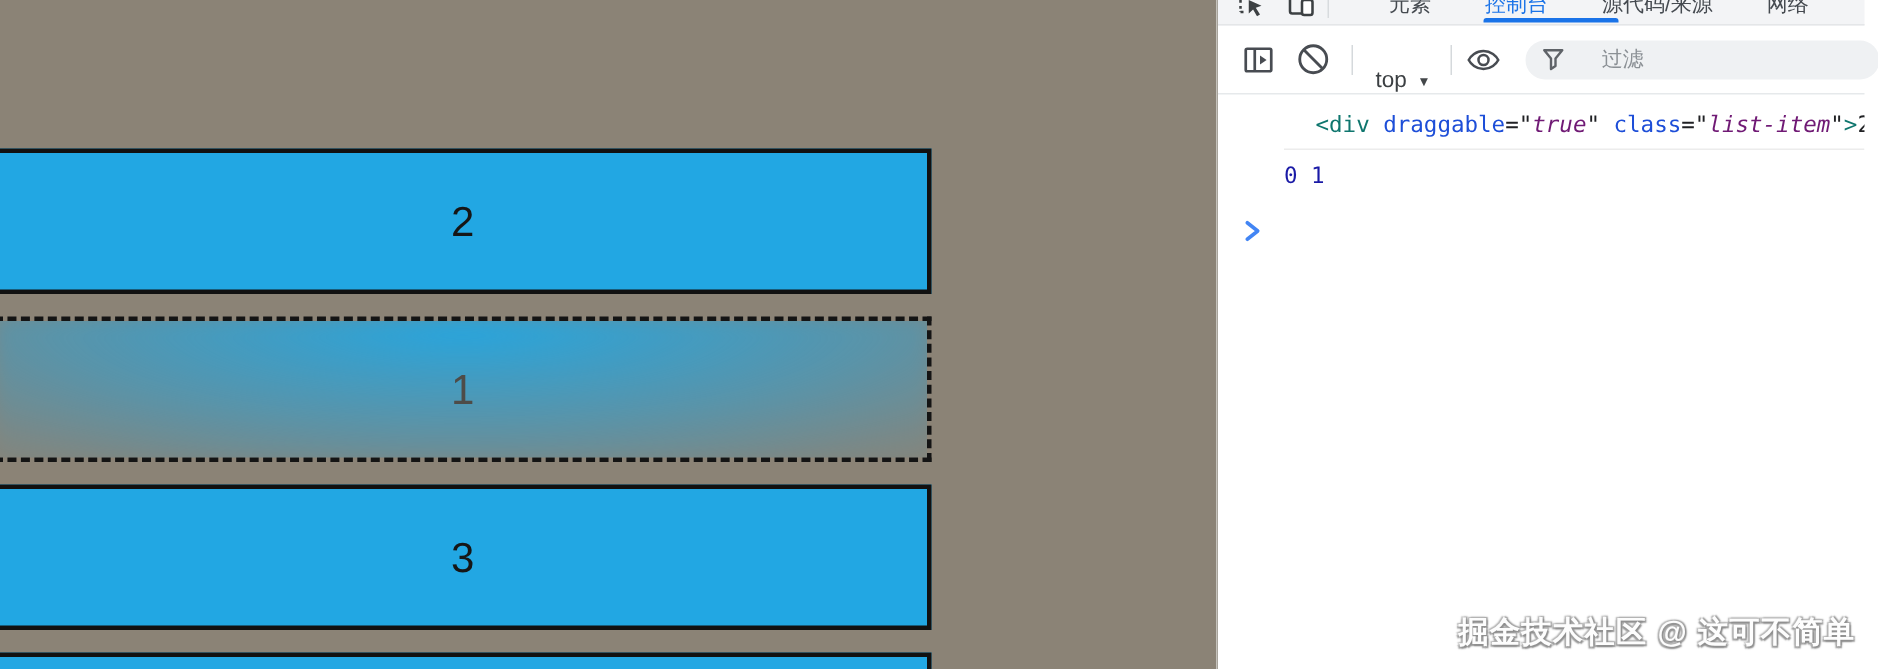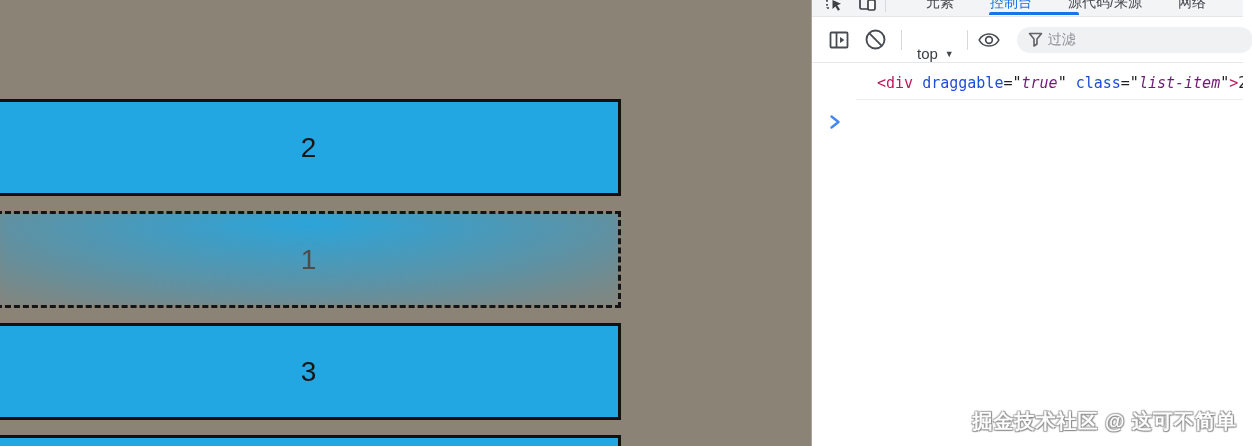--- a/index.html
+++ b/index.html
@@ -44,28 +44,28 @@
 
   .toolbar { height:46px; background:#fff; border-bottom:1px solid #e6e9eb;
     display:flex; align-items:center; }
   .toolbar .vsep { width:1px; height:20px; background:#d5d9dc; flex:none; }
   .icon-btn { width:26px; height:26px; display:flex; align-items:center; justify-content:center; flex:none; }
   .ctx { font-size:15px; color:#3c4043; display:flex; align-items:center; white-space:nowrap; flex:none;margin-top:28px; }
   .ctx .caret { font-size:9px; color:#44474a; margin-left:7px; }
   .filter-pill { height:26px; background:#eff1f3; border-radius:13px;
     display:flex; align-items:center; padding-left:10px;
     flex:1; margin-right:-10px; }
-  .filter-pill .ph { font-size:14px; color:#8b9095; margin-left:4px; white-space:nowrap; }
+  .filter-pill .ph { font-size:14px; color:#8b9095; margin-left:24px; white-space:nowrap; }
 
   .console { font-family:"DejaVu Sans Mono", monospace; font-size:15px;
     color:#202124; white-space:nowrap; overflow:hidden; }
   .msg-element { padding:11px 0 7px 65px; }
   .msg-sep { border-top:1px solid #ececec; margin-left:44px; }
   .msg-log { padding:8px 0 6px 44px; color:#1a1aa6; }
-  .tok-tag { color:#be185d; }
+  .tok-tag { color:#0f766e; }
   .tok-attr { color:#1d4ed8; }
   .tok-val { color:#701a75;font-style:italic; }
   .tok-plain { color:#202124; }
   .prompt { padding:14px 0 0 17px; }
 
   .watermark { position:absolute; right:6px; bottom:11px;
     font-size:20px; font-weight:bold; color:#fdfdfd; letter-spacing:1px;
     text-shadow:1px 1px 1px #8e8e8e, -1px -1px 1px #b5b5b5,
                 1px -1px 1px #9a9a9a, -1px 1px 1px #9a9a9a;
     white-space:nowrap; }
@@ -150,20 +150,21 @@
       <svg width="17" height="17" viewBox="0 0 17 17">
         <path d="M2.5 2.5 H14.5 L10 8 V13 L7 15 V8 Z" fill="none" stroke="#5f6368" stroke-width="1.6" stroke-linejoin="round"></path>
       </svg>
       <span class="ph">过滤</span>
     </span>
   </div>
 
   <div class="console">
     <div class="msg-element"><span class="tok-tag">&lt;div</span><span class="tok-plain"> </span><span class="tok-attr">draggable</span><span class="tok-plain">="</span><span class="tok-val">true</span><span class="tok-plain">" </span><span class="tok-attr">class</span><span class="tok-plain">="</span><span class="tok-val">list-item</span><span class="tok-plain">"</span><span class="tok-tag">&gt;</span><span class="tok-plain">2</span><span class="tok-tag">&lt;</span></div>
     <div class="msg-sep"></div>
+    <div class="msg-log">0 1</div>
     <div class="prompt">
       <svg width="13" height="16" viewBox="0 0 13 16">
         <polyline points="2.5,2.5 9.5,8 2.5,13.5" fill="none" stroke="#4285f4" stroke-width="2.4" stroke-linecap="round" stroke-linejoin="round"></polyline>
       </svg>
     </div>
   </div>
 
   <div class="watermark">掘金技术社区 @ 这可不简单</div>
 </div>
 

